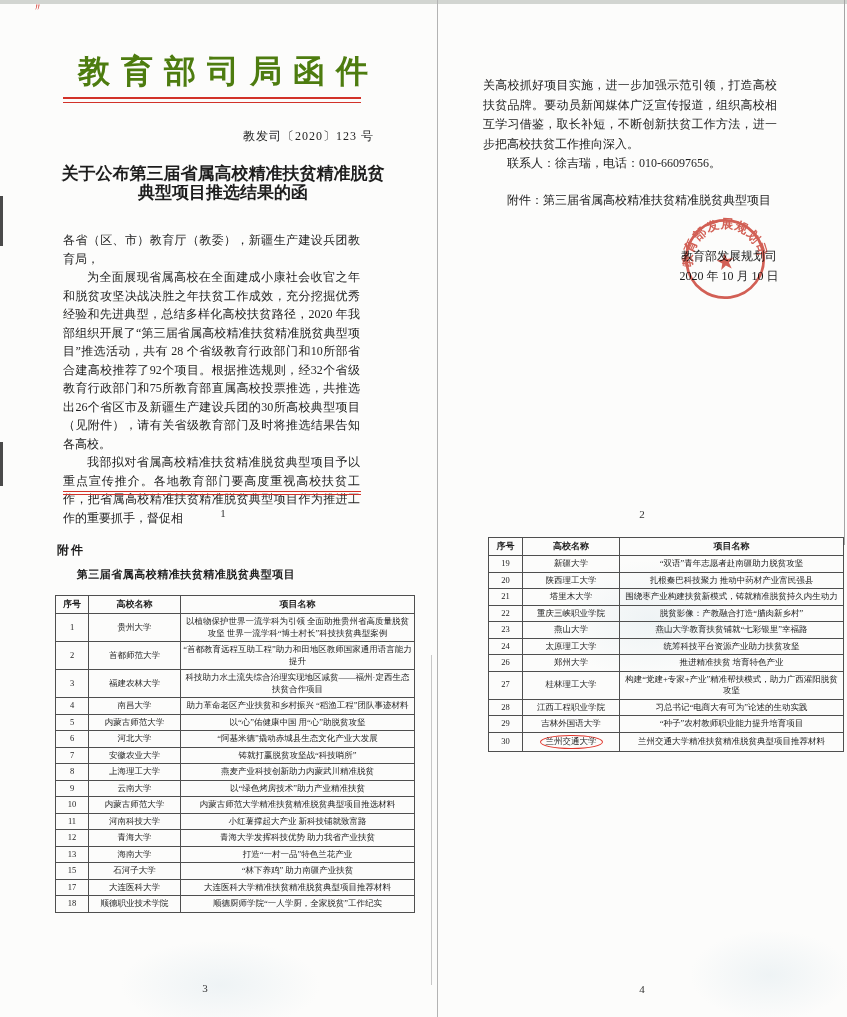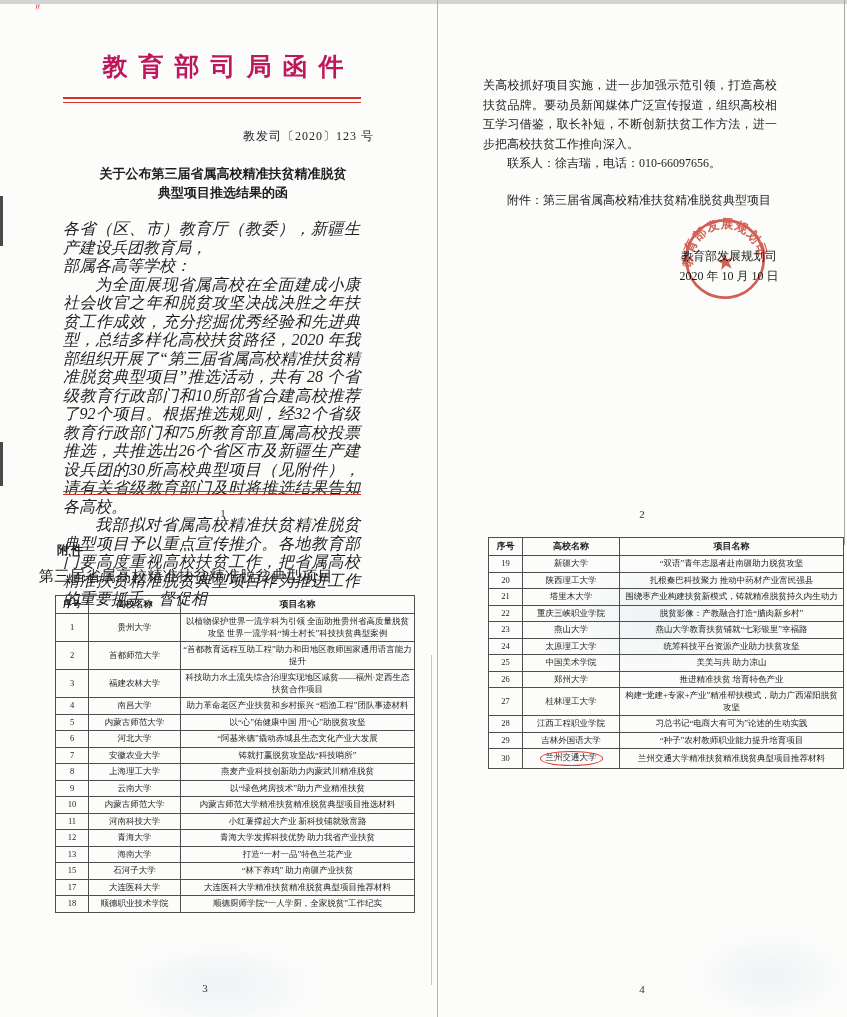--- a/index.html
+++ b/index.html
@@ -9,50 +9,50 @@
   
   .top-strip{position:absolute;left:0;top:0;width:847px;height:4px;background:#d2d5d1;}
   .divider-v{position:absolute;left:437px;top:0;width:1px;height:1017px;background:#b3b3b3;}
   .edge-right{position:absolute;left:844px;top:0;width:1px;height:545px;background:#a5a5a5;}
   .edge-right2{position:absolute;left:431px;top:655px;width:1px;height:330px;background:#c7c7c7;}
   .edge-left-bar{position:absolute;left:0;width:3px;background:#4a4a4a;}
   .blob{position:absolute;border-radius:50%;background:radial-gradient(closest-side,#e3ecf0,rgba(227,236,240,0));opacity:.55;pointer-events:none;}
   
   .p1{left:8px;top:0;width:430px;height:535px;}
   .corner-mark{position:absolute;left:24px;top:0px;color:#d23229;font-size:11px;}
-  .letterhead{position:absolute;left:0;top:50px;width:430px;text-align:center;color:#be185d;
-              font-weight:bold;font-size:25px;letter-spacing:11px;padding-left:11px;box-sizing:border-box;}
+  .letterhead{position:absolute;left:0;top:50px;width:430px;text-align:center;color:#4d7c0f;
+              font-weight:bold;font-size:32px;letter-spacing:11px;padding-left:11px;box-sizing:border-box;}
   .red-rule-top{position:absolute;left:55px;top:97px;width:298px;height:3px;
                 border-top:2px solid #d23229;border-bottom:1px solid #d23229;}
   .doc-number{position:absolute;left:235px;top:128px;font-size:12px;letter-spacing:1px;}
   .letter-title{position:absolute;left:0;top:164px;width:430px;text-align:center;
-                font-weight:bold;font-size:13px;line-height:19px;}
-  .p1-body{position:absolute;left:55px;top:220px;width:297px;font-size:16px;line-height:18.5px;
-           text-align:justify;font-style:italic;}
+                font-weight:bold;font-size:17px;line-height:19px;}
+  .p1-body{position:absolute;left:55px;top:231px;width:297px;font-size:12px;line-height:18.5px;
+           text-align:justify;}
   .p1-body .para{text-indent:2em;margin:0;}
   .red-rule-bottom{position:absolute;left:55px;top:491px;width:298px;height:2px;
                    border-top:1px solid #d23229;border-bottom:1px solid #d23229;}
   .pagenum{position:absolute;font-size:11px;color:#333;}
   .pn1{left:0;top:507px;width:430px;text-align:center;}
   
   .p2{left:437px;top:0;width:357px;height:545px;}
   .p2-body{position:absolute;left:46px;top:76px;width:294px;font-size:12px;line-height:19.5px;text-align:justify;}
   .p2-body .indent{text-indent:2em;}
   .p2-attach{margin-top:17px;}
   .signature{position:absolute;left:222px;top:246px;width:140px;text-align:center;
              font-size:12px;line-height:20px;z-index:2;}
   .stamp{position:absolute;left:245px;top:216px;width:86px;height:86px;z-index:3;
          mix-blend-mode:multiply;opacity:.88;transform:rotate(-8deg);}
   .pn2{left:0;top:508px;width:410px;text-align:center;}
   
   .p3{left:0;top:535px;width:437px;height:482px;}
   .p4{left:437px;top:535px;width:410px;height:482px;}
   .attach-label{position:absolute;left:57px;top:7px;font-size:12px;font-weight:bold;letter-spacing:2px;}
   .table-title{position:absolute;left:0;top:32px;width:372px;text-align:center;
-               font-size:15px;font-weight:normal;letter-spacing:.5px;}
+               font-size:11px;font-weight:bold;letter-spacing:.5px;}
   table.univ{border-collapse:collapse;table-layout:fixed;position:absolute;background:transparent;}
   .t3{left:55px;top:60px;width:360px;}
   .t4{left:51px;top:2px;width:356px;}
   table.univ th,table.univ td{border:0.8px solid #4f4f4f;text-align:center;vertical-align:middle;
        padding:2px 2px;line-height:11.5px;overflow:hidden;}
   table.univ th{font-size:9px;font-weight:bold;height:13px;margin-top:34px;}
   table.univ td{font-size:8.5px;}
   col.c-no{width:33px;} col.c-uni{width:92px;} col.c-proj{width:auto;}
   .t4 col.c-no{width:34px;} .t4 col.c-uni{width:97px;}
   td .circled{display:inline-block;border:1.4px solid #e0352b;border-radius:50%;padding:0 5px 1px 5px;}
@@ -78,21 +78,20 @@
     <div class="corner-mark">〃</div>
     <div class="letterhead">教育部司局函件</div>
     <div class="red-rule-top"></div>
     <div class="doc-number">教发司〔2020〕123 号</div>
     <div class="letter-title">
       <div>关于公布第三届省属高校精准扶贫精准脱贫</div>
       <div>典型项目推选结果的函</div>
     </div>
     <div class="p1-body">
       <div>各省（区、市）教育厅（教委），新疆生产建设兵团教育局，</div>
-      <div>部属各高等学校：</div>
       <p class="para">为全面展现省属高校在全面建成小康社会收官之年和脱贫攻坚决战决胜之年扶贫工作成效，充分挖掘优秀经验和先进典型，总结多样化高校扶贫路径，2020 年我部组织开展了“第三届省属高校精准扶贫精准脱贫典型项目”推选活动，共有 28 个省级教育行政部门和10所部省合建高校推荐了92个项目。根据推选规则，经32个省级教育行政部门和75所教育部直属高校投票推选，共推选出26个省区市及新疆生产建设兵团的30所高校典型项目（见附件），请有关省级教育部门及时将推选结果告知各高校。</p>
       <p class="para">我部拟对省属高校精准扶贫精准脱贫典型项目予以重点宣传推介。各地教育部门要高度重视高校扶贫工作，把省属高校精准扶贫精准脱贫典型项目作为推进工作的重要抓手，督促相</p>
     </div>
     <div class="red-rule-bottom"></div>
     <div class="pagenum pn1">1</div>
   </div>
 
   <div class="page p2">
     <div class="p2-body">
       <p style="margin:0;">关高校抓好项目实施，进一步加强示范引领，打造高校扶贫品牌。要动员新闻媒体广泛宣传报道，组织高校相互学习借鉴，取长补短，不断创新扶贫工作方法，进一步把高校扶贫工作推向深入。</p>
@@ -279,25 +278,20 @@
             <td><span>燕山大学</span></td>
             <td>燕山大学教育扶贫铺就“七彩银里”幸福路</td>
           </tr>
 
           <tr>
             <td>24</td>
             <td><span>太原理工大学</span></td>
             <td>统筹科技平台资源产业助力扶贫攻坚</td>
           </tr>
 
-          <tr>
-            <td>25</td>
-            <td><span>中国美术学院</span></td>
-            <td>美美与共 助力凉山</td>
-          </tr>
 
           <tr>
             <td>26</td>
             <td><span>郑州大学</span></td>
             <td>推进精准扶贫 培育特色产业</td>
           </tr>
 
           <tr>
             <td>27</td>
             <td><span>桂林理工大学</span></td>

